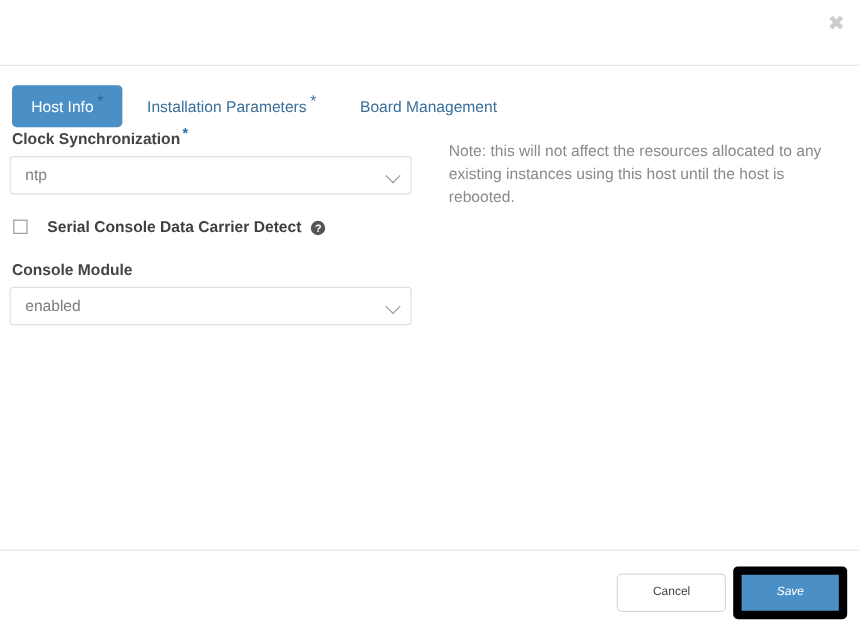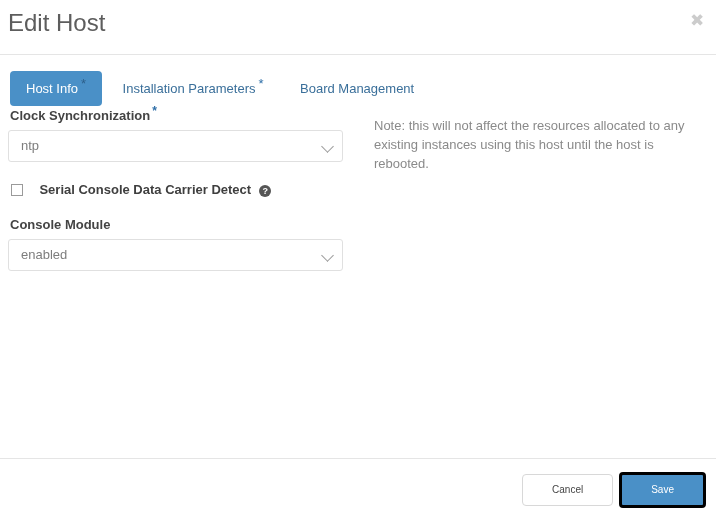--- a/index.html
+++ b/index.html
@@ -223,29 +223,29 @@
     font-family: "Liberation Sans", sans-serif;
   }
   .btn-default {
     background: #ffffff;
     border: 1px solid #d8d8d8;
     color: #444444;
     margin-right: 6px;
   }
   .btn-primary {
     background: #4a90c7;
-    border: 3px solid #000000;
+    border: 7px solid #000000;
     color: #ffffff;
+    font-style: italic;
   }
 </style>
 </head>
 <body>
 
 <div class="modal-header">
-  <div class="modal-title">Edit Host</div>
   <button class="close-btn">✖</button>
 </div>
 
 <div class="tabs">
   <a class="tab active">
     <span>Host Info</span><span class="req">*</span>
   </a>
   <a class="tab">
     <span>Installation Parameters</span><span class="req">*</span>
   </a>

